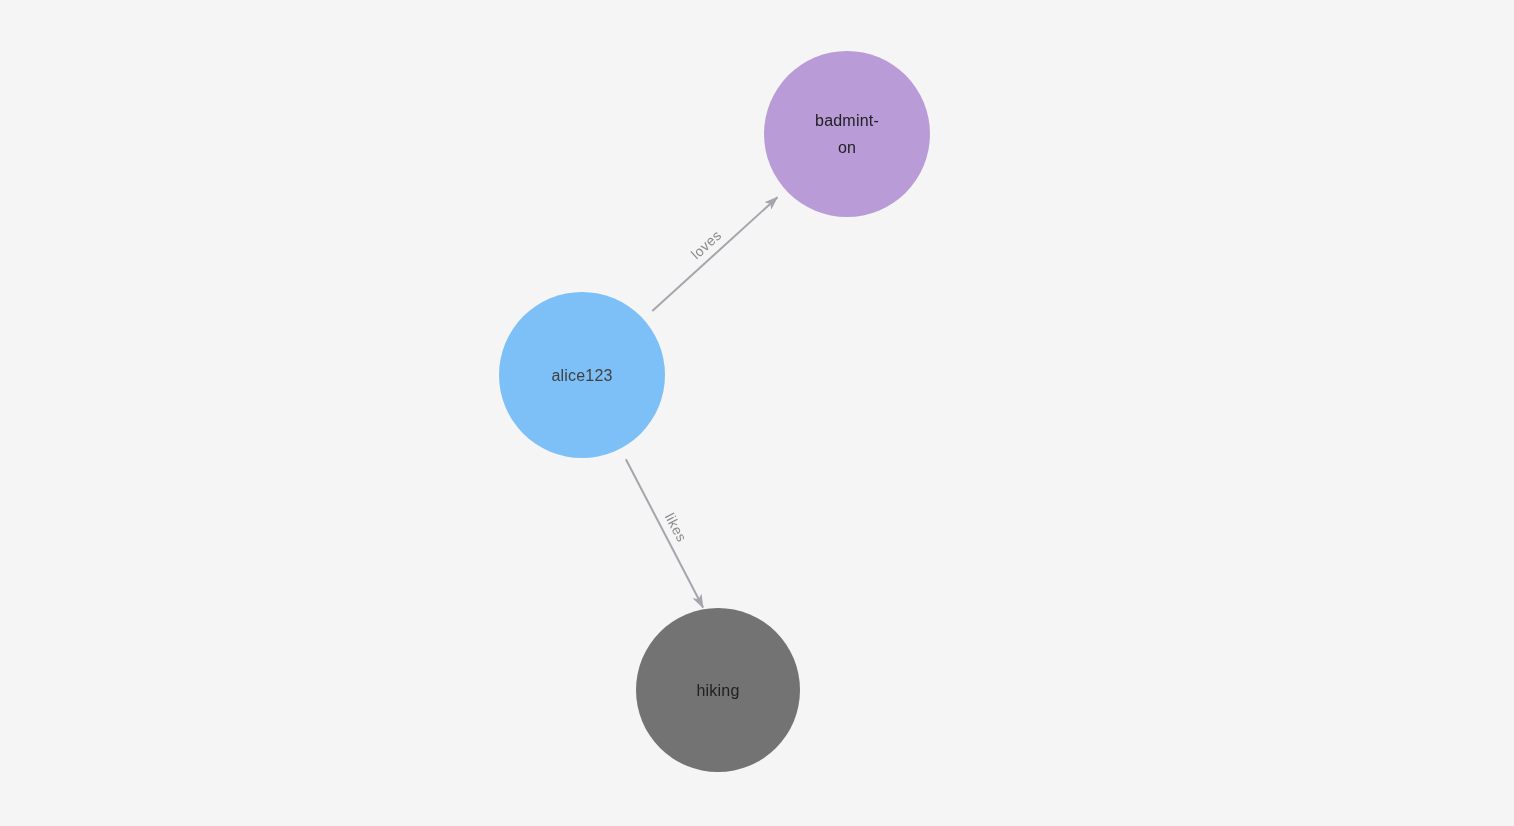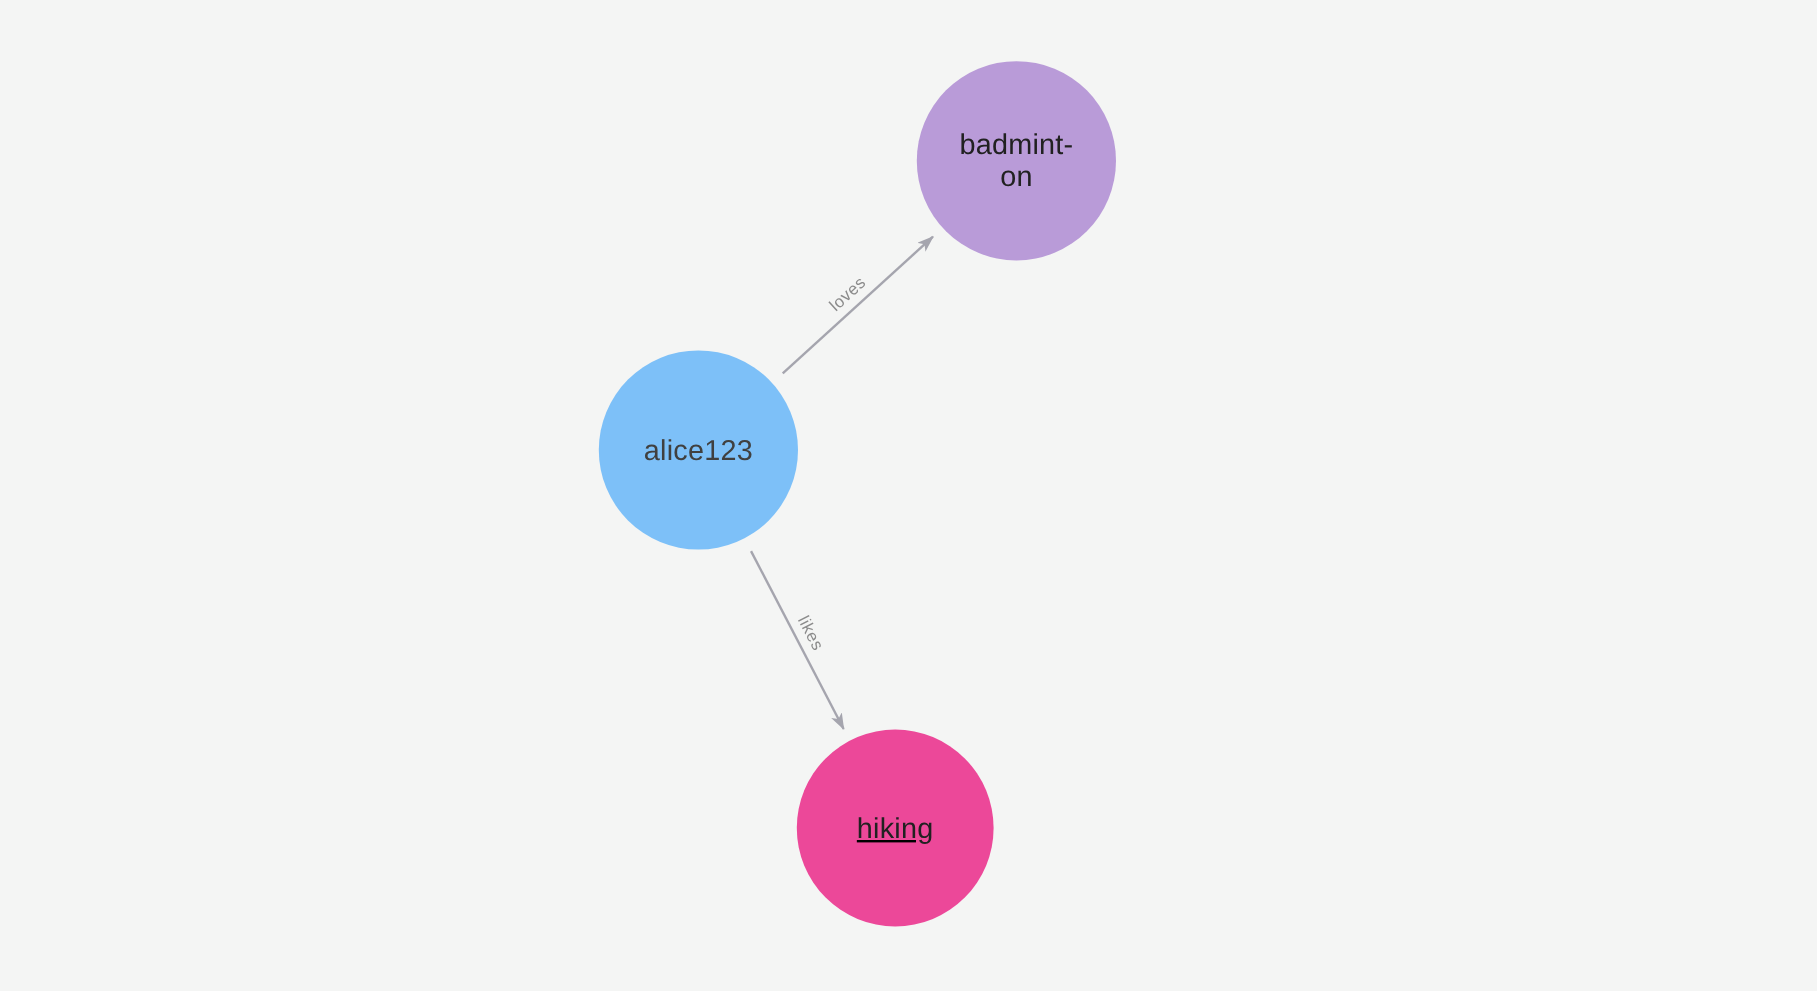--- a/index.html
+++ b/index.html
@@ -24,21 +24,21 @@
     position: absolute;
     border-radius: 50%;
     display: flex;
     align-items: center;
     justify-content: center;
     text-align: center;
     cursor: pointer;
     user-select: none;
   }
   .node-label {
-    font-size: 24px;
+    font-size: 16px;
     line-height: 27px;
     letter-spacing: 0.2px;
   }
   .node-label span {
     display: block;
   }
   .edge-label {
     font-size: 14px;
     letter-spacing: 0.5px;
   }
@@ -62,18 +62,18 @@
       <div class="node-label" style="color: #404040;">
         <span>alice123</span>
       </div>
     </div>
     <div class="node" style="left: 764px; top: 51px; width: 166px; height: 166px; background: rgb(185, 155, 216);">
       <div class="node-label" style="color: rgb(33, 33, 33);">
         <span>badmint-</span>
         <span>on</span>
       </div>
     </div>
-    <div class="node" style="left: 664px; top: 608px; width: 164px; height: 164px; background: #ec4899; text-decoration: underline;">
+    <div class="node" style="left: 636px; top: 608px; width: 164px; height: 164px; background: #737373;">
       <div class="node-label" style="color: rgb(33, 33, 33);">
         <span>hiking</span>
       </div>
     </div>
   </div>
 
 </body></html>

